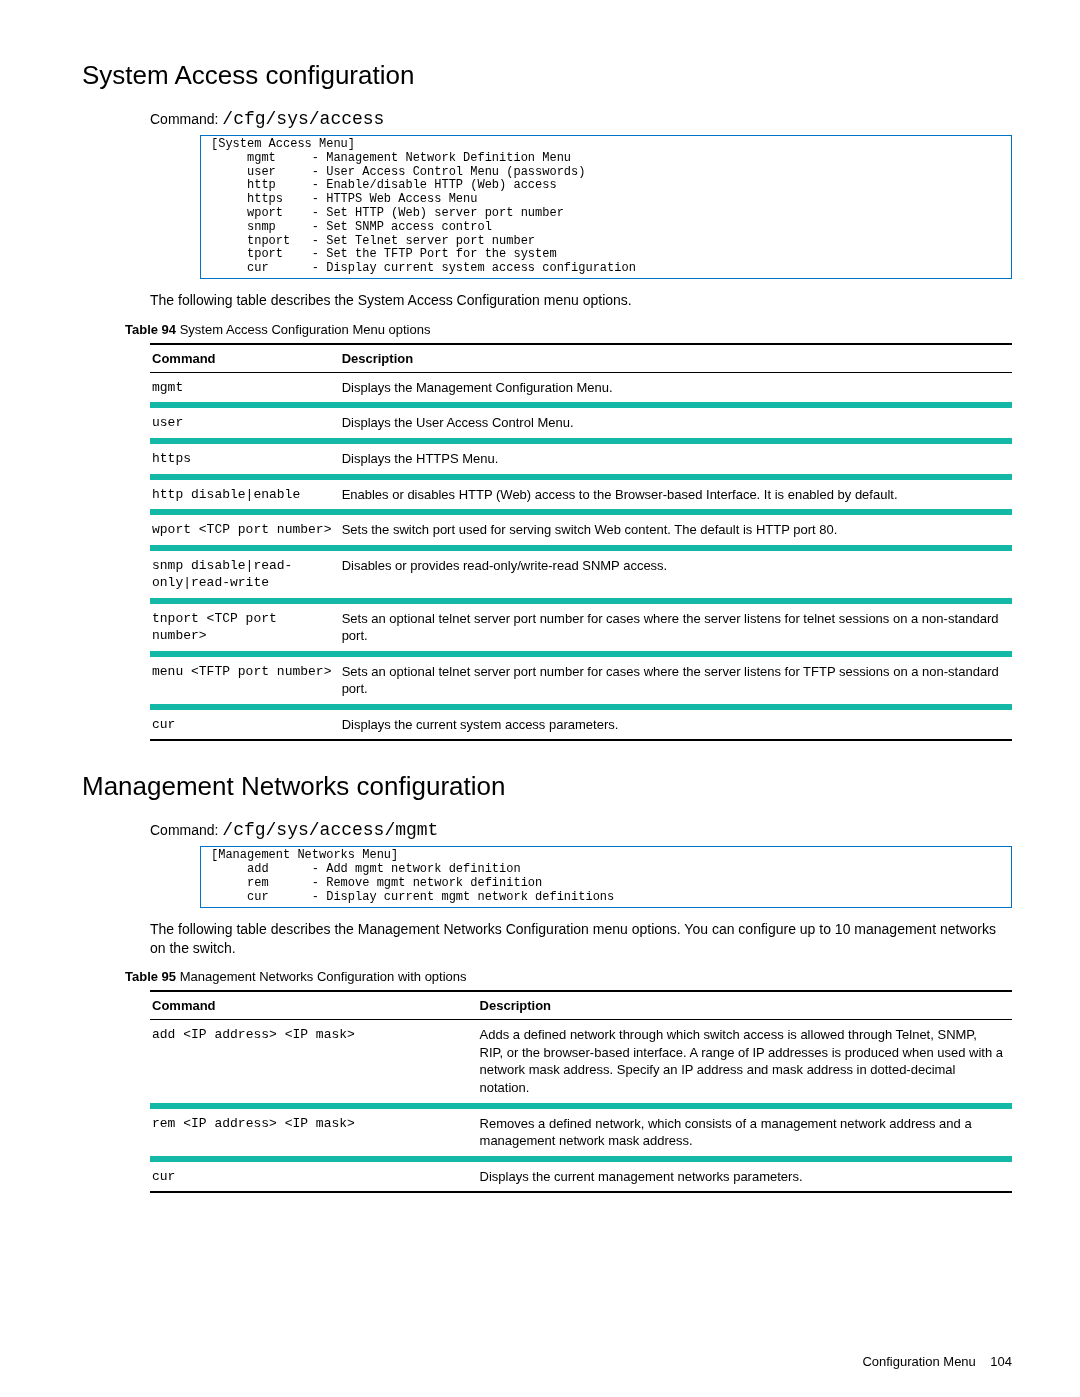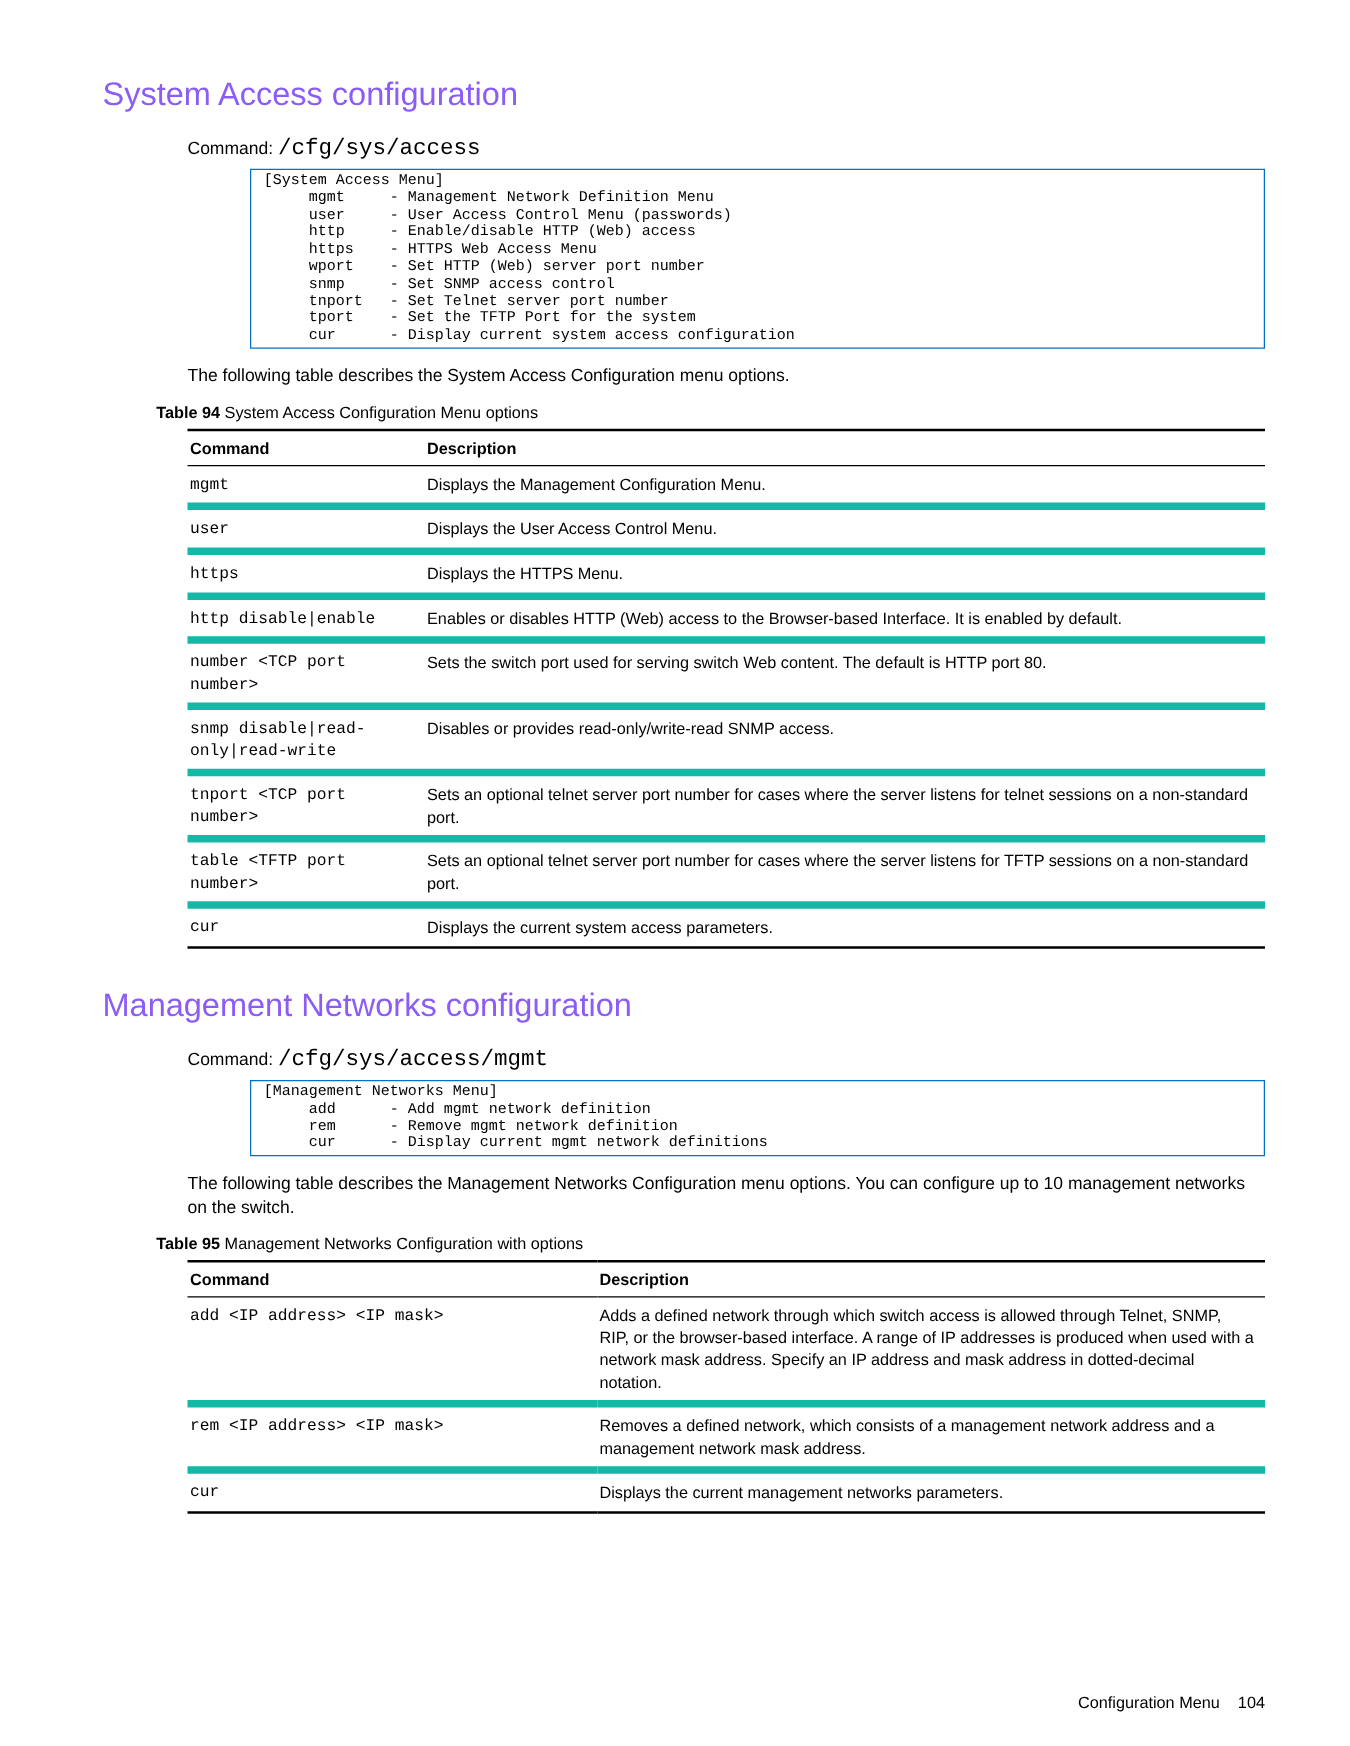--- a/index.html
+++ b/index.html
@@ -13,21 +13,21 @@
   .page {
     width: 1080px;
     min-height: 1397px;
     padding: 60px 68px 30px 82px;
     position: relative;
   }
   h2.section-heading {
     font-family: Arial, Helvetica, sans-serif;
     font-weight: 400;
     font-size: 26px;
-    color: #8b5cf6;
+    color: #000000;
     margin: 0 0 18px 0;
   }
   .cmd-line {
     margin: 0 0 6px 68px;
     font-size: 14px;
   }
   .cmd-line .label { font-weight: 400; }
   .cmd-line .path  { font-family: Liberation Mono, monospace; font-size: 18px; }
   .code-box {
     border: 1px solid #0073c8;
@@ -134,33 +134,33 @@
         </tr>
         <tr>
           <td class="mono">https</td>
           <td>Displays the HTTPS Menu.</td>
         </tr>
         <tr>
           <td class="mono">http disable|enable</td>
           <td>Enables or disables HTTP (Web) access to the Browser-based Interface. It is enabled by default.</td>
         </tr>
         <tr>
-          <td class="mono"><span>number </span><span class="ital">&lt;TCP port number&gt;</span></td>
+          <td class="mono"><span>wport </span><span class="ital">&lt;TCP port number&gt;</span></td>
           <td>Sets the switch port used for serving switch Web content. The default is HTTP port 80.</td>
         </tr>
         <tr>
           <td class="mono">snmp disable|read-only|read-write</td>
           <td>Disables or provides read-only/write-read SNMP access.</td>
         </tr>
         <tr>
           <td class="mono"><span>tnport </span><span class="ital">&lt;TCP port number&gt;</span></td>
           <td>Sets an optional telnet server port number for cases where the server listens for telnet sessions on a non-standard port.</td>
         </tr>
         <tr>
-          <td class="mono"><span>table </span><span class="ital">&lt;TFTP port number&gt;</span></td>
+          <td class="mono"><span>menu </span><span class="ital">&lt;TFTP port number&gt;</span></td>
           <td>Sets an optional telnet server port number for cases where the server listens for TFTP sessions on a non-standard port.</td>
         </tr>
         <tr>
           <td class="mono">cur</td>
           <td>Displays the current system access parameters.</td>
         </tr>
       </tbody>
   </table>
 
   <div class="sep"></div>

